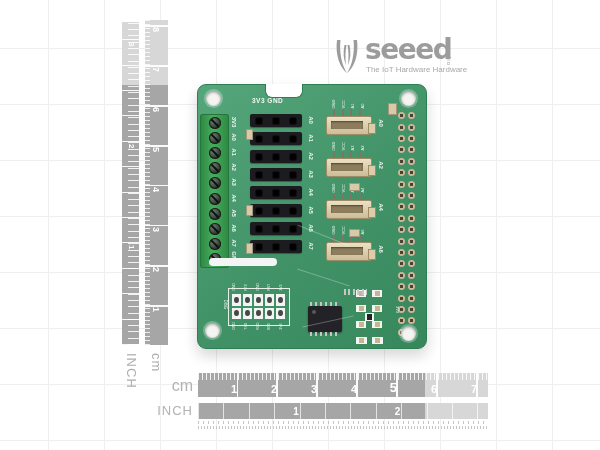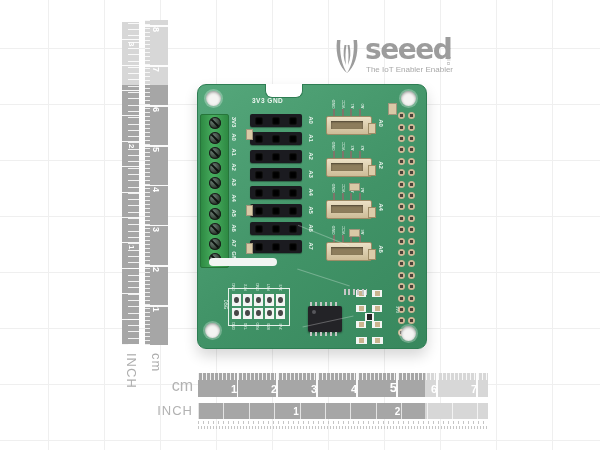--- a/index.html
+++ b/index.html
@@ -145,21 +145,21 @@
 
   <div class="logo">
     <svg width="28" height="38" viewBox="0 0 28 36">
       <path d="M4 1 C 2 16 7 29 14 34 C 9 27 6 13 7.5 1 Z" fill="#9c9c9c"></path>
       <path d="M24 1 C 26 16 21 29 14 34 C 19 27 22 13 20.5 1 Z" fill="#9c9c9c"></path>
       <path d="M11.5 6 C 10 13 10.3 20 13 26 C 12.2 19 12.3 12 13.5 6 Z" fill="#9c9c9c"></path>
       <path d="M16.5 6 C 18 13 17.7 20 15 26 C 15.8 19 15.7 12 14.5 6 Z" fill="#9c9c9c"></path>
     </svg>
     <div class="brand">seeed</div>
     <div class="studio">studio</div>
-    <div class="tagline">The IoT Enabler Enabler</div>
+    <div class="tagline">The IoT Hardware Hardware</div>
   </div>
 
   <div class="vinch" id="vinch">
     <div class="lightcap"></div>
     <div class="fineticks"></div>
     <div class="bigticks"></div>
   <div class="vinum" style="top: 223.4px;">1</div>
       <div class="vinum" style="top: 121.8px;">2</div>
       <div class="vinum" style="top: 20.2px;">3</div>
     </div>

